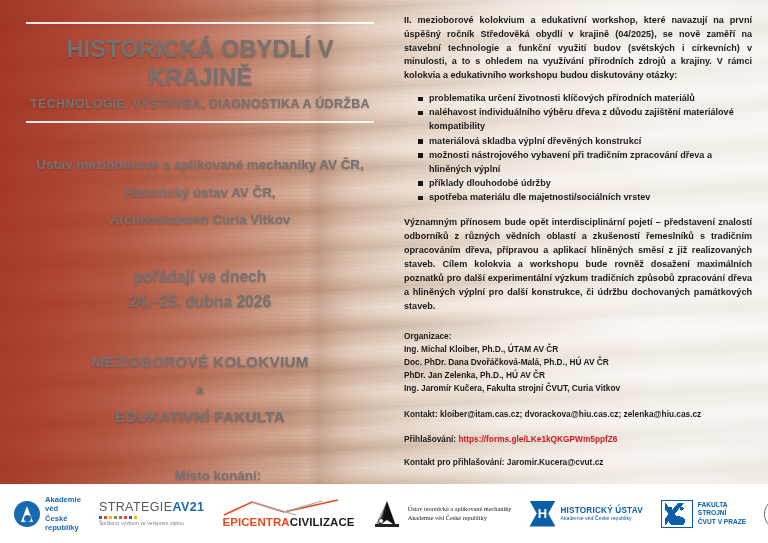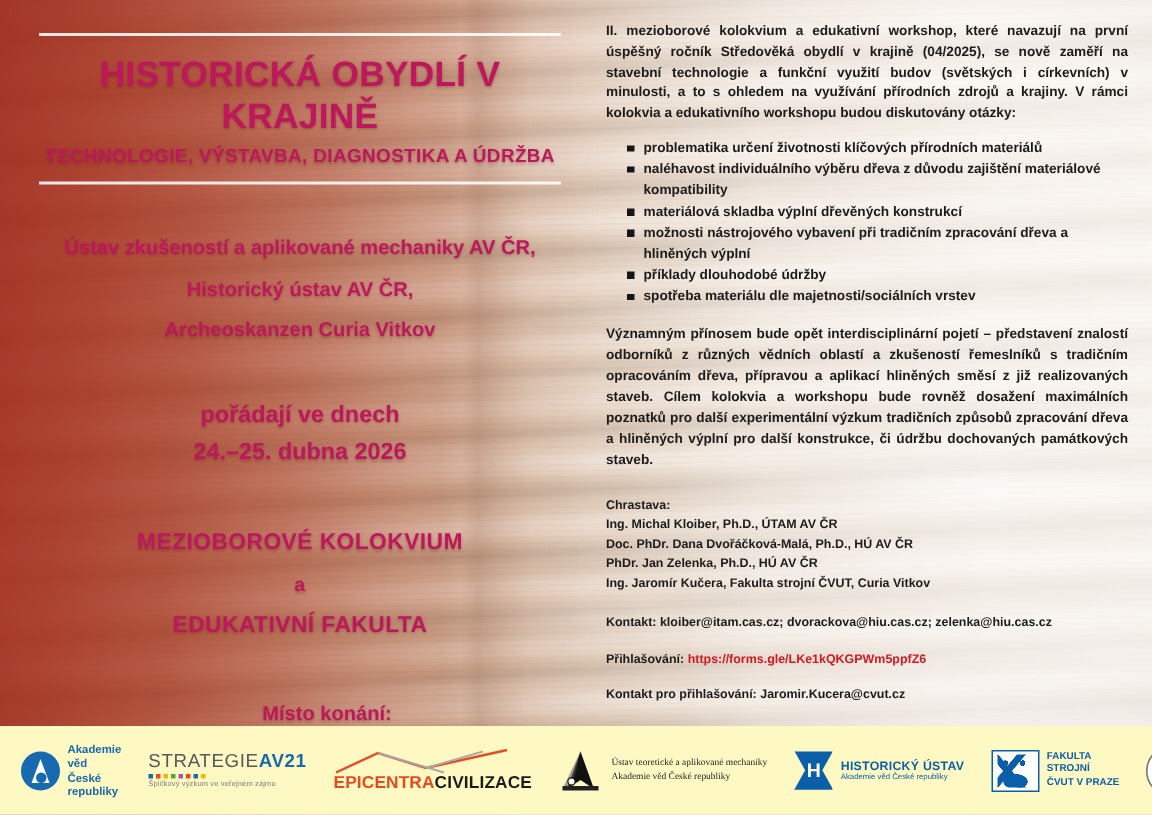--- a/index.html
+++ b/index.html
@@ -104,21 +104,21 @@
     background: radial-gradient(ellipse 120% 90% at 50% 45%,
       rgba(0,0,0,0) 55%, rgba(60,25,15,0.13) 100%);
   }
 
   
   .left {
     position: absolute;
     left: 0; top: 0;
     width: 400px;
     height: 392px;
-    color: #be185d;
+    color: #737373;
     text-align: center;
     z-index: 5;
   }
   .rule {
     height: 2px;
     background: rgba(255,255,255,0.88);
     margin: 0 auto;
     width: 348px;
   }
   .rule-top { margin-top: 22px; }
@@ -254,21 +254,21 @@
   }
   .reg-contact .lbl { font-weight: 700; }
   .reg-contact .val { font-weight: 600; }
 
   
   .footer {
     position: absolute;
     left: 0; bottom: 0;
     width: 768px;
     height: 59px;
-    background: #fef9c3;
+    background: #ffffff;
     z-index: 10;
     display: flex;
     align-items: center;
     justify-content: flex-start;
     gap: 18px;
     padding: 0 14px;
     box-sizing: border-box;
   }
   .logo { display: flex; align-items: center; gap: 5px; }
 
@@ -385,21 +385,21 @@
 
     <div class="rule rule-top"></div>
 
     <div class="title">HISTORICKÁ OBYDLÍ V KRAJINĚ</div>
 
     <div class="subtitle">TECHNOLOGIE, VÝSTAVBA, DIAGNOSTIKA A ÚDRŽBA</div>
 
     <div class="rule rule-bot"></div>
 
     <div class="orgs">
-      <div>Ústav zkušeností a aplikované mechaniky AV ČR,</div>
+      <div>Ústav mezioborové a aplikované mechaniky AV ČR,</div>
       <div>Historický ústav AV ČR,</div>
       <div>Archeoskanzen Curia Vitkov</div>
     </div>
 
     <div class="dates">
       <div>pořádají ve dnech</div>
       <div>24.–25. dubna 2026</div>
     </div>
 
     <div class="event">
@@ -424,21 +424,21 @@
       <li>naléhavost individuálního výběru dřeva z důvodu zajištění materiálové kompatibility</li>
       <li>materiálová skladba výplní dřevěných konstrukcí</li>
       <li>možnosti nástrojového vybavení při tradičním zpracování dřeva a hliněných výplní</li>
       <li>příklady dlouhodobé údržby</li>
       <li>spotřeba materiálu dle majetnosti/sociálních vrstev</li>
     </ul>
 
     <p class="body2">Významným přínosem bude opět interdisciplinární pojetí – představení znalostí odborníků z různých vědních oblastí a zkušeností řemeslníků s tradičním opracováním dřeva, přípravou a aplikací hliněných směsí z již realizovaných staveb. Cílem kolokvia a workshopu bude rovněž dosažení maximálních poznatků pro další experimentální výzkum tradičních způsobů zpracování dřeva a hliněných výplní pro další konstrukce, či údržbu dochovaných památkových staveb.</p>
 
     <div class="org-block">
-      <div class="org-head">Chrastava:</div>
+      <div class="org-head">Organizace:</div>
       <div>Ing. Michal Kloiber, Ph.D., ÚTAM AV ČR</div>
       <div>Doc. PhDr. Dana Dvořáčková-Malá, Ph.D., HÚ AV ČR</div>
       <div>PhDr. Jan Zelenka, Ph.D., HÚ AV ČR</div>
       <div>Ing. Jaromír Kučera, Fakulta strojní ČVUT, Curia Vitkov</div>
     </div>
 
     <div class="contact-line">
       <span class="lbl">Kontakt:</span>
       <span class="val">kloiber@itam.cas.cz; dvorackova@hiu.cas.cz; zelenka@hiu.cas.cz</span>
     </div>

